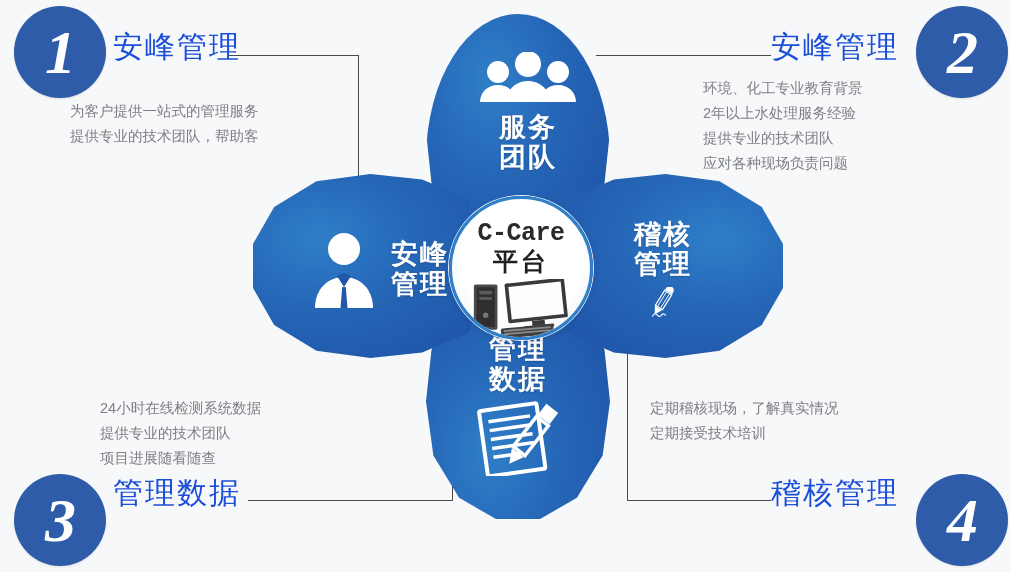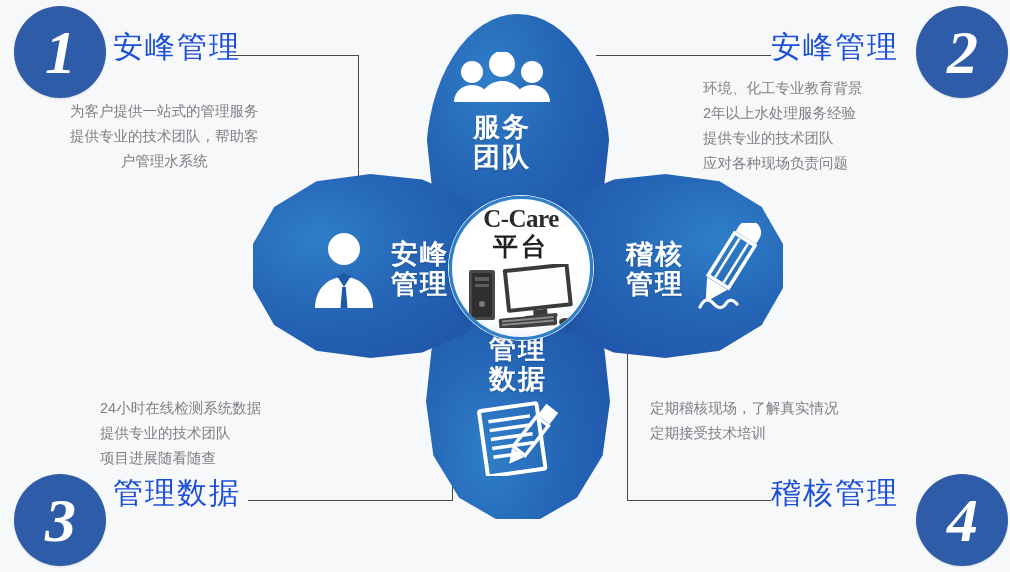--- a/index.html
+++ b/index.html
@@ -99,43 +99,43 @@
     display:flex;align-items:center;justify-content:center;
   }
   .petal-label{
     color:#ffffff;font-weight:700;font-size:27px;
     line-height:30px;letter-spacing:2px;text-align:center;
     text-shadow:0 1px 2px rgba(0,0,0,.18);
   }
   .petal-label span{display:block;}
 
   
-  .top-content{left:157px;top:38px;width:184px;height:160px;
+  .top-content{left:183px;top:38px;width:184px;height:160px;
       display:flex;flex-direction:column;align-items:center;justify-content:flex-start;}
   .bottom-content{left:173px;top:320px;width:184px;height:175px;
       display:flex;flex-direction:column;align-items:center;justify-content:flex-start;}
   .left-content{left:20px;top:205px;width:210px;height:100px;
       display:flex;flex-direction:row;align-items:center;gap:10px;}
   .right-content{left:305px;top:205px;width:210px;height:100px;
-      display:flex;flex-direction:row;align-items:center;justify-content:flex-end;gap:8px;}
+      display:flex;flex-direction:column;align-items:center;justify-content:flex-start;gap:8px;}
 
   
   .hub{
     position:absolute;left:196px;top:182px;width:138px;height:138px;
     border-radius:50%;
     background:radial-gradient(circle at 50% 45%, #ffffff 58%, #f2f6fb 78%, #e7eef7 100%);
     border:3px solid #2f7fc9;
     box-shadow:0 0 0 1px rgba(255,255,255,.9), 0 2px 6px rgba(20,50,100,.22);
     display:flex;flex-direction:column;align-items:center;justify-content:flex-start;
     overflow:hidden;
   }
   .hub-en{
-    margin-top:6px;
+    margin-top:20px;
     font-size:25px;font-weight:700;color:#2a2a2a;letter-spacing:-0.5px;
-    font-family:Liberation Serif, serif;
+    font-family:Liberation Mono, monospace;
   }
   .hub-cn{
     font-size:25px;font-weight:700;color:#1f1f1f;letter-spacing:3px;
     margin-top:-3px;
     text-align:right;
   }
   .hub-icon{margin-top:1px;}
 
   .icon-white{fill:#ffffff;}
 </style>
@@ -169,21 +169,20 @@
   </div>
 
   <div class="sec-title title-1">安峰管理</div>
   <div class="sec-title title-2">安峰管理</div>
   <div class="sec-title title-4">稽核管理</div>
   <div class="sec-title title-3">管理数据</div>
 
   <div class="sec-body body-1">
     <div>为客户提供一站式的管理服务</div>
     <div>提供专业的技术团队，帮助客</div>
-    <div>户管理水系统</div>
   </div>
 
   <div class="sec-body body-2">
     <div>环境、化工专业教育背景</div>
     <div>2年以上水处理服务经验</div>
     <div>提供专业的技术团队</div>
     <div>应对各种现场负责问题</div>
   </div>
 
   <div class="sec-body body-3">

